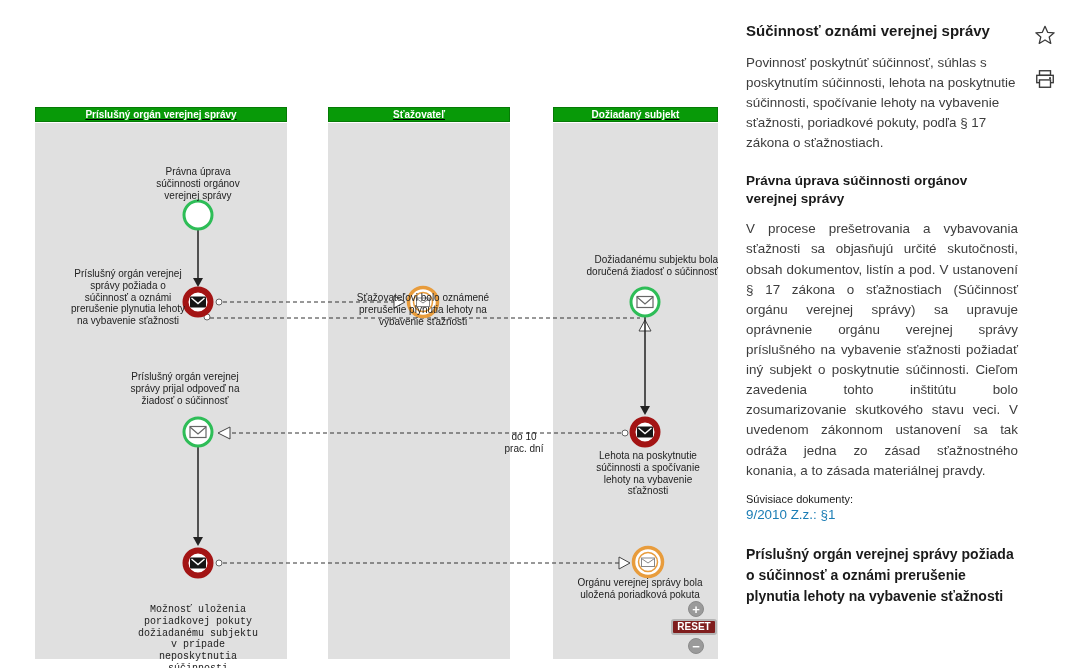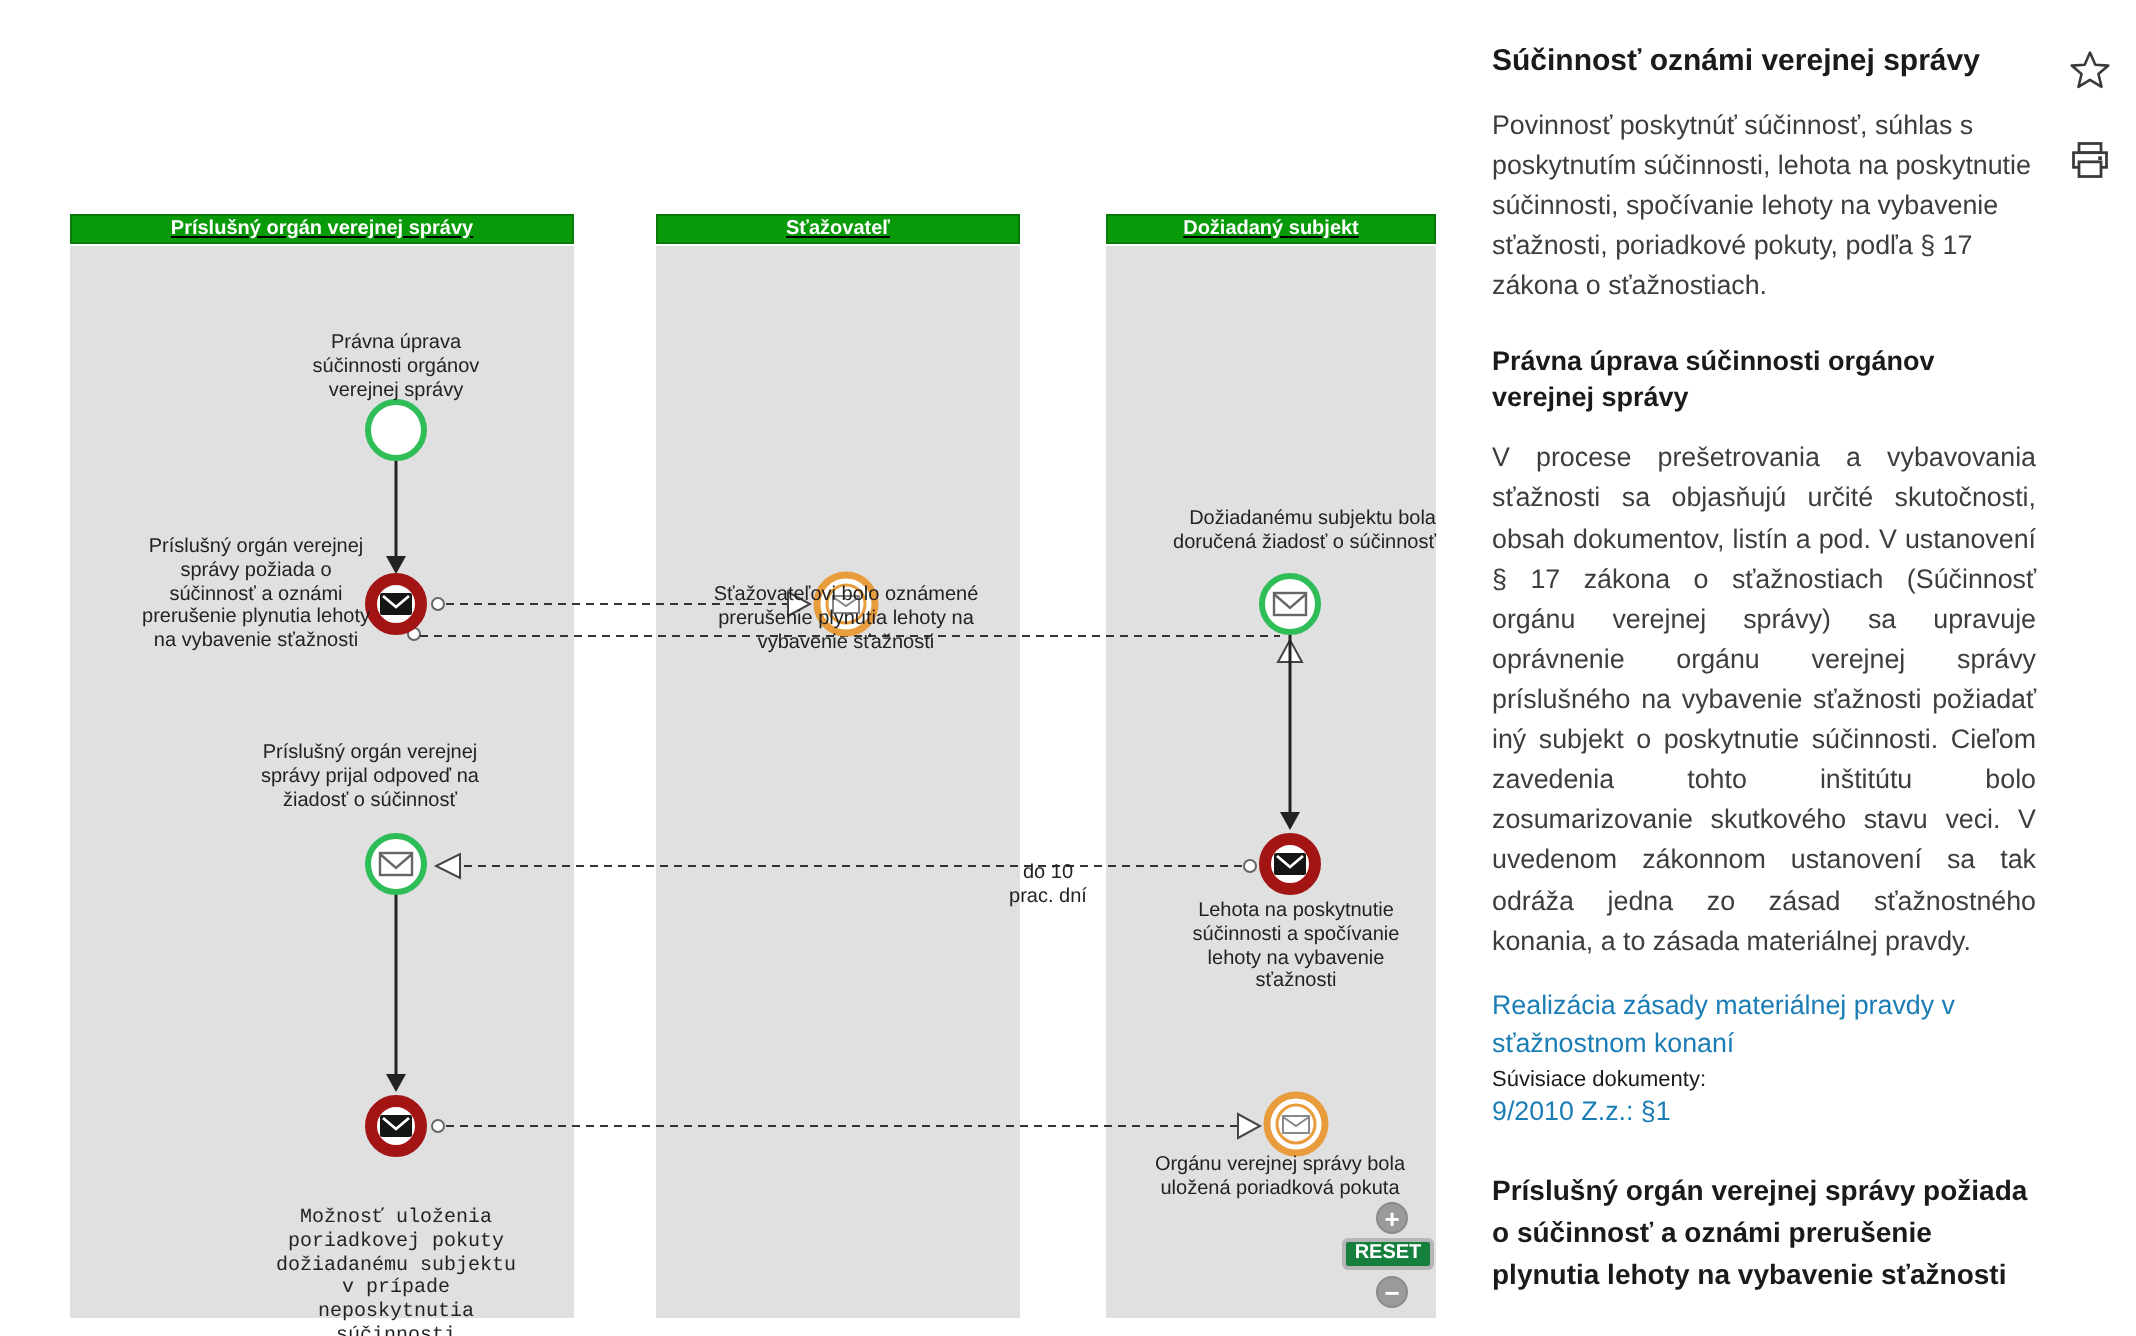--- a/index.html
+++ b/index.html
@@ -23,21 +23,21 @@
   #flows{position:absolute;left:0;top:0;width:730px;height:668px;}
   .node-label{position:absolute;font-size:10px;line-height:1.18;color:#222;
     text-align:center;transform:translateX(-50%);}
   .edge-label{position:absolute;font-size:10px;line-height:1.2;color:#222;text-align:center;}
 
   
   .zoom-btn{position:absolute;width:16px;height:16px;border-radius:50%;
     background:#9a9a9a;border:1px solid #8a8a8a;color:#fff;font-size:13px;
     font-weight:bold;line-height:13px;text-align:center;cursor:pointer;}
   #reset-btn{position:absolute;left:671px;top:619px;width:46px;height:16px;
-    background:#15803d;border:2px solid #b5b5b5;border-radius:3px;color:#fff;
+    background:#7f1d1d;border:2px solid #b5b5b5;border-radius:3px;color:#fff;
     font-size:10px;font-weight:bold;text-align:center;line-height:12px;cursor:pointer;
     font-family:"Liberation Sans",sans-serif;}
 
   
   #panel{position:absolute;left:746px;top:16px;width:272px;color:var(--ink);}
   #panel h1{font-size:15px;color:var(--head);margin:6px 0 14px;}
   #panel h2{font-size:13.5px;color:var(--head);margin:18px 0 10px;line-height:1.4;}
   #panel h3{font-size:14px;color:var(--head);margin:20px 0 0;line-height:1.5;}
   #panel p{font-size:13.4px;line-height:1.5;margin:0 0 12px;}
   #panel p.just{text-align:justify;}
@@ -183,21 +183,20 @@
 
   <button class="zoom-btn" style="left:688px;top:601px;">+</button>
   <button id="reset-btn">RESET</button>
   <button class="zoom-btn" style="left:688px;top:638px;">−</button>
 
   <div id="panel">
     <h1>Súčinnosť oznámi verejnej správy</h1>
     <p>Povinnosť poskytnúť súčinnosť, súhlas s poskytnutím súčinnosti, lehota na poskytnutie súčinnosti, spočívanie lehoty na vybavenie sťažnosti, poriadkové pokuty, podľa § 17 zákona o sťažnostiach.</p>
     <h2>Právna úprava súčinnosti orgánov verejnej správy</h2>
     <p class="just">V procese prešetrovania a vybavovania sťažnosti sa objasňujú určité skutočnosti, obsah dokumentov, listín a pod. V ustanovení § 17 zákona o sťažnostiach (Súčinnosť orgánu verejnej správy) sa upravuje oprávnenie orgánu verejnej správy príslušného na vybavenie sťažnosti požiadať iný subjekt o poskytnutie súčinnosti. Cieľom zavedenia tohto inštitútu bolo zosumarizovanie skutkového stavu veci. V uvedenom zákonnom ustanovení sa tak odráža jedna zo zásad sťažnostného konania, a to zásada materiálnej pravdy.</p>
-    <a class="plink">Realizácia zásady materiálnej pravdy v sťažnostnom konaní</a>
     <div class="docs-label">Súvisiace dokumenty:</div>
     <a class="plink">9/2010 Z.z.: §1</a>
     <h3>Príslušný orgán verejnej správy požiada o súčinnosť a oznámi prerušenie plynutia lehoty na vybavenie sťažnosti</h3>
   </div>
 
   <div id="side-icons">
     <span class="ic">
       <svg width="22" height="22" viewBox="0 0 24 24">
         <polygon points="12,2.5 14.9,9.1 22,9.6 16.6,14.2 18.3,21.2 12,17.4 5.7,21.2 7.4,14.2 2,9.6 9.1,9.1" fill="none" stroke="#3a3a3a" stroke-width="1.4" stroke-linejoin="round"></polygon>
       </svg>

